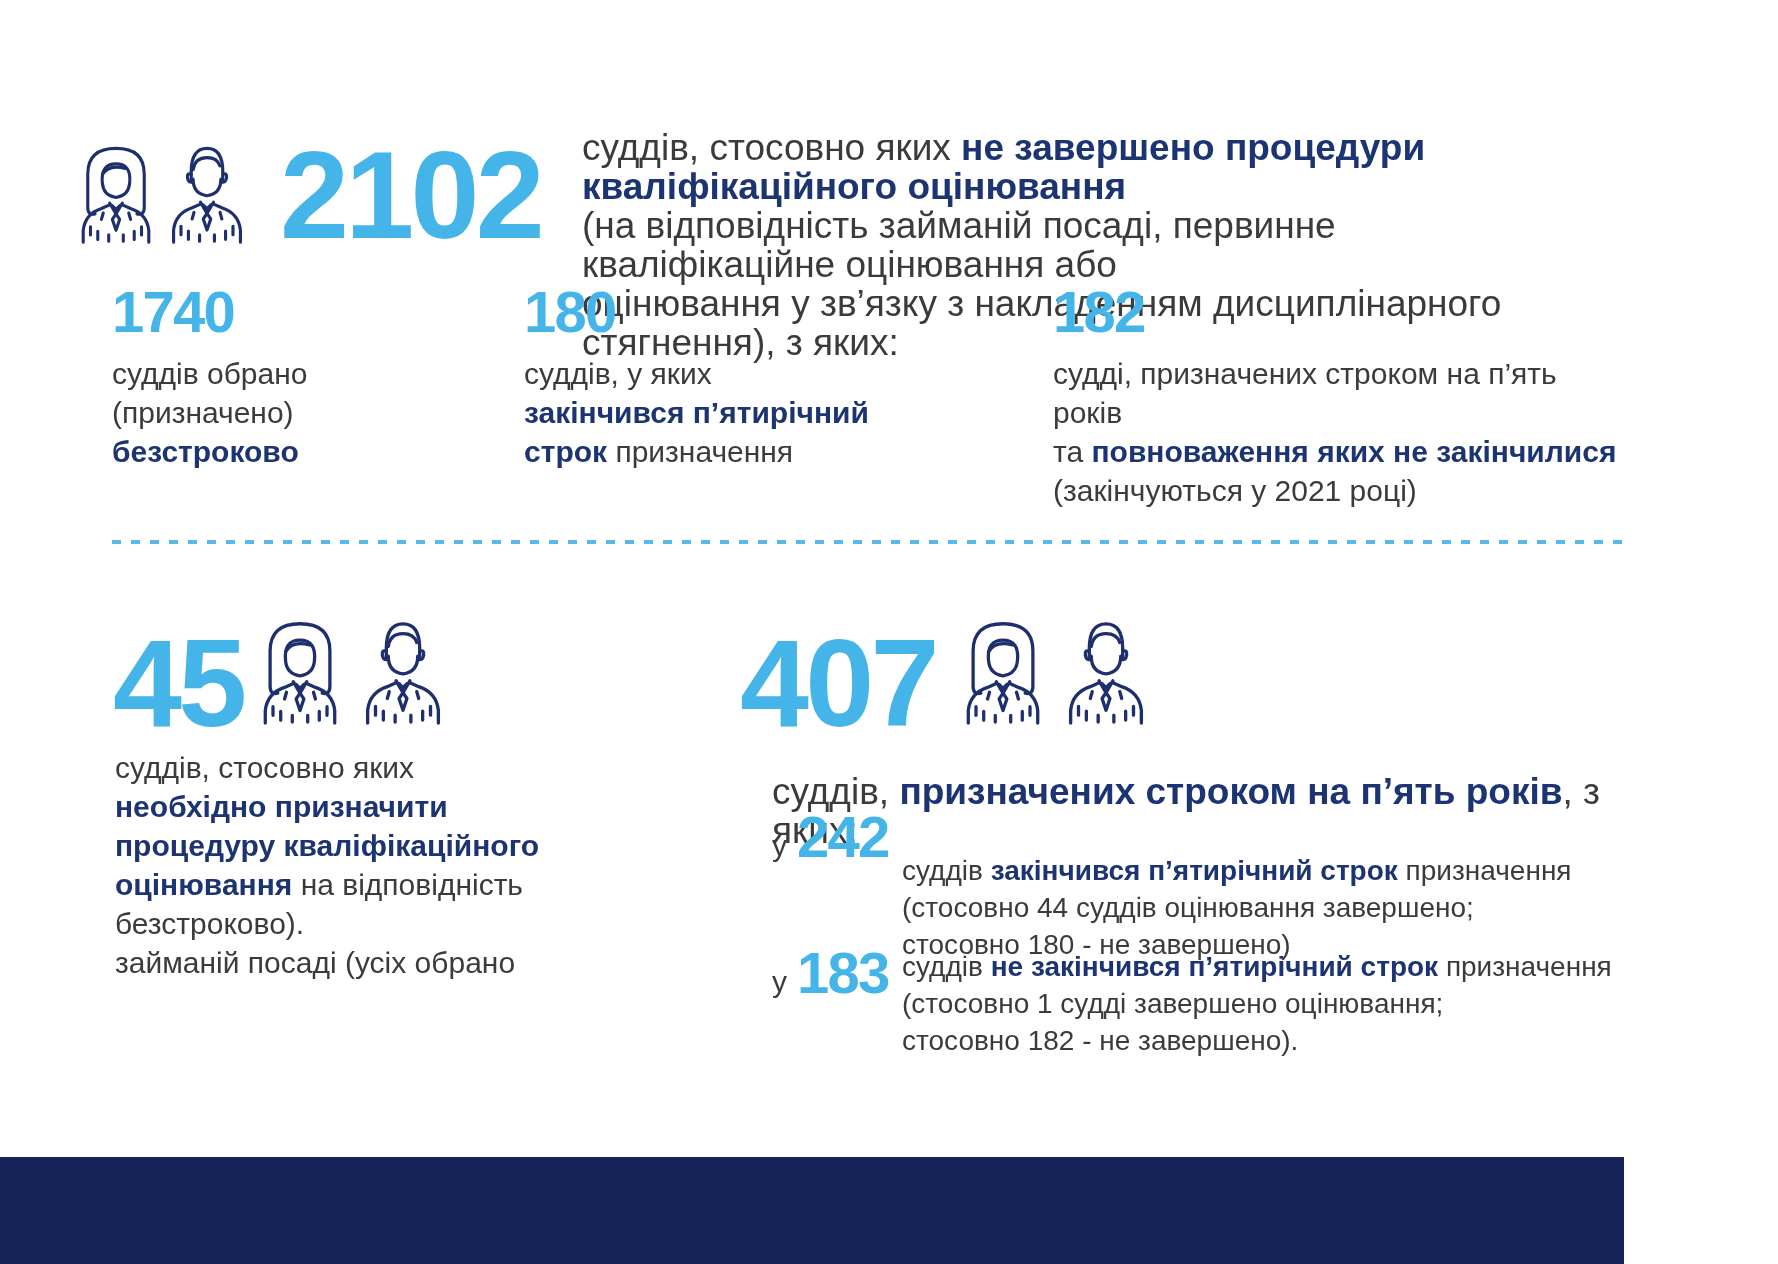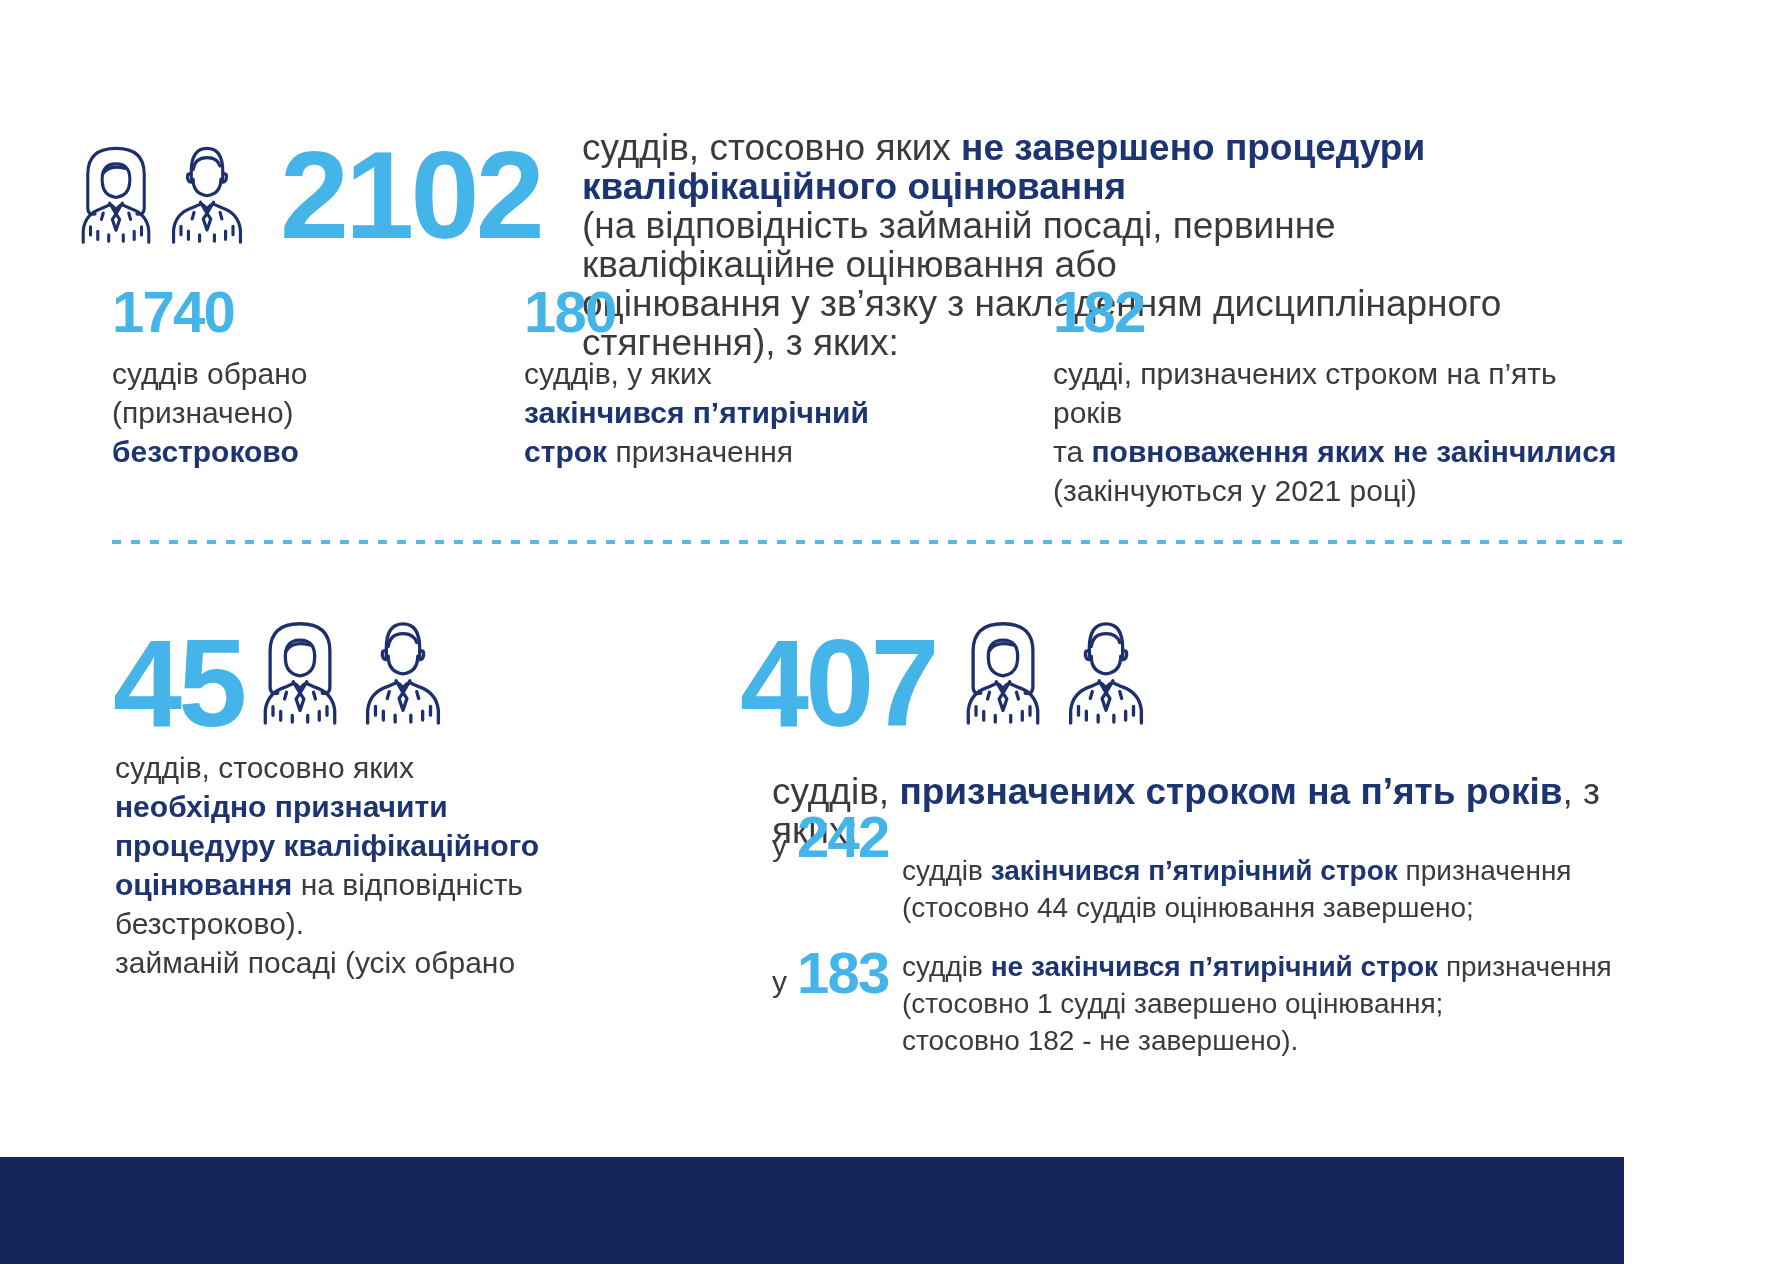--- a/index.html
+++ b/index.html
@@ -133,20 +133,21 @@
   </div>
 
   <div class="abs header-par" style="left:772px;top:772px;width:900px;"><span class="rg">суддів, </span><span class="em">призначених строком на п’ять років</span><span class="rg">, з яких:</span></div>
 
   <div>
     <div class="abs prefix" style="left:772px;top:829px;">у</div>
     <div class="abs num sub-num" style="left:797px;top:808px;">242</div>
     <div class="abs small-par" style="left:902px;top:812px;width:720px;margin-top:40px;">
         <div class="line"><span class="rg">суддів </span><span class="em">закінчився п’ятирічний строк</span><span class="rg"> призначення</span></div>
         <div class="line"><span class="rg">(стосовно 44 суддів оцінювання завершено;</span></div>
+        <div class="line"><span class="rg">стосовно 180 - не завершено)</span></div>
       </div>
   </div>
 
   <div>
     <div class="abs prefix" style="left:772px;top:965px;">у</div>
     <div class="abs num sub-num" style="left:797px;top:944px;">183</div>
     <div class="abs small-par" style="left:902px;top:948px;width:720px;">
         <div class="line"><span class="rg">суддів </span><span class="em">не закінчився п’ятирічний строк</span><span class="rg"> призначення</span></div>
         <div class="line"><span class="rg">(стосовно 1 судді завершено оцінювання;</span></div>
         <div class="line"><span class="rg">стосовно 182 - не завершено).</span></div>

